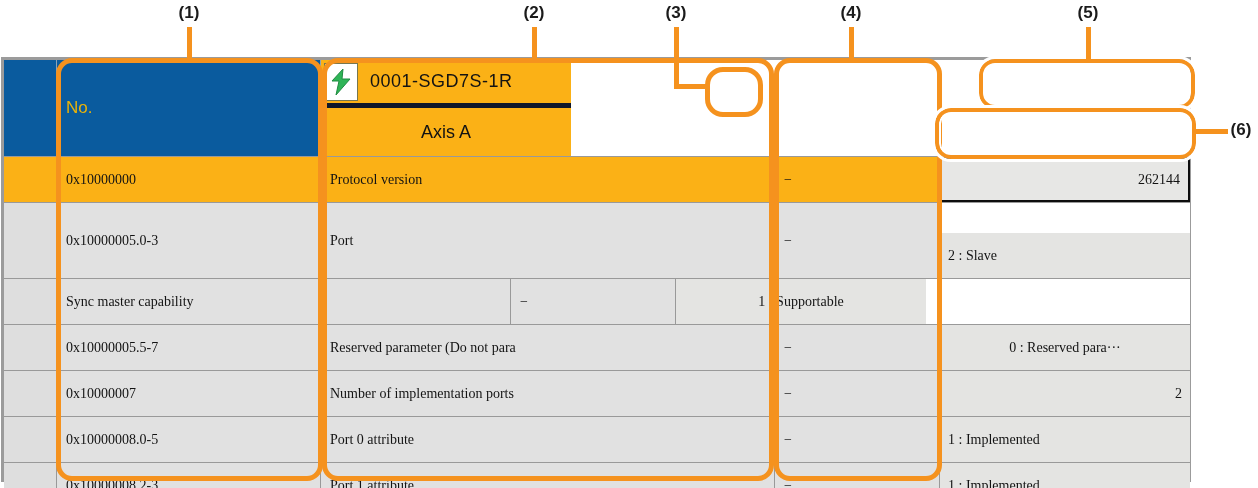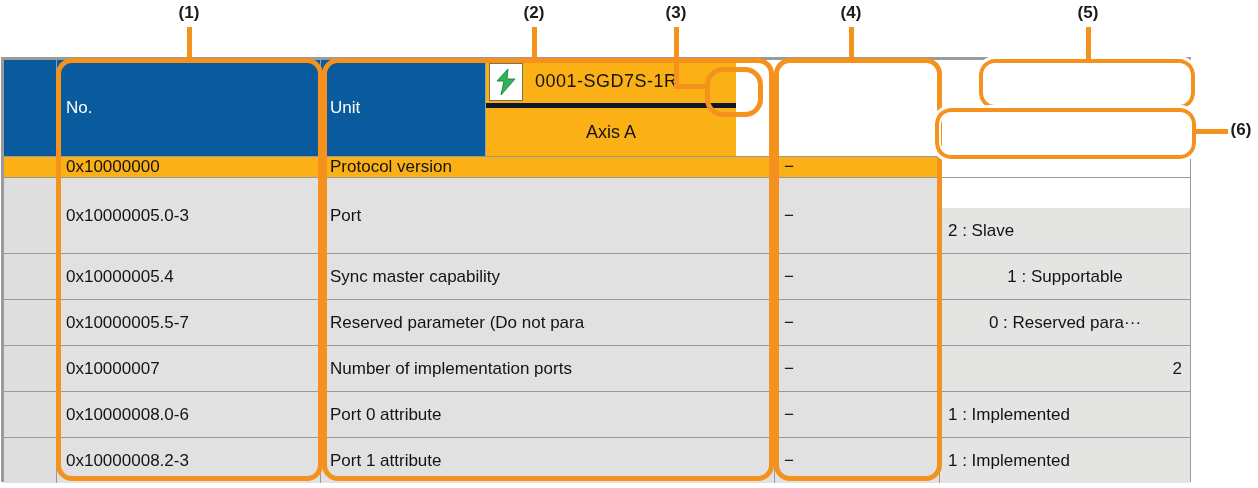--- a/index.html
+++ b/index.html
@@ -17,21 +17,21 @@
   .stage{position:relative;width:1258px;height:488px;background:#ffffff;overflow:hidden;}
 
   
   .grid{
     position:absolute;left:1px;top:57px;width:1190px;height:425px;
     border:3px solid #9b9b9b;border-right-width:1px;
     display:flex;flex-direction:column;background:#fff;
   }
   .hdr-row{display:flex;height:97px;flex:0 0 97px;border-bottom:1px solid var(--grid-line);}
   .hcell{
-    background:var(--header-blue);color:#ffffff;font-size:17px;
+    background:var(--header-blue);color:#eab308;font-size:17px;
     display:flex;align-items:center;padding-left:9px;border-right:1px solid #8fa3b4;
   }
   .hcell.rowhdr{width:53px;flex:0 0 53px;padding:0;}
   .hcell.no{width:264px;flex:0 0 264px;}
   .hcell.name{width:454px;flex:0 0 454px;}
   .hcell.unit{width:165px;flex:0 0 165px;}
   .axiscol{width:250px;flex:0 0 250px;display:flex;flex-direction:column;background:#d8d5cf;}
   .axiscol .model-cell{
     height:48px;flex:0 0 48px;background:var(--highlight-orange);
     display:flex;align-items:center;padding-left:3px;overflow:hidden;
@@ -46,23 +46,23 @@
     display:flex;align-items:center;justify-content:center;margin-right:5px;
   }
   .model-text{
     font-size:18px;color:var(--text-dark);white-space:nowrap;overflow:hidden;
     padding-left:7px;letter-spacing:.5px;
   }
   .body-rows{flex:1;display:flex;flex-direction:column;}
   .row{display:flex;flex:1;border-bottom:1px solid var(--grid-line);}
   .row:last-child{border-bottom:none;}
   .cell{
-    font-size:17px;color:var(--text-dark);display:flex;align-items:center;
+    font-size:14px;color:var(--text-dark);display:flex;align-items:center;
     padding-left:9px;background:var(--row-gray);border-right:1px solid var(--grid-line);
-    overflow:hidden;white-space:nowrap;
+    overflow:hidden;white-space:nowrap;font-family:Liberation Serif, serif;
   }
   .cell.rowhdr{width:53px;flex:0 0 53px;padding:0;background:#dedede;}
   .cell.no{width:264px;flex:0 0 264px;}
   .cell.name{width:454px;flex:0 0 454px;}
   .cell.unit{width:165px;flex:0 0 165px;}
   .cell.value{
     width:250px;flex:0 0 250px;background:var(--value-gray);
     border-right:none;border-bottom-color:#bcbcbc;display:block;line-height:45px;
     padding:0 8px;
   }
@@ -86,23 +86,20 @@
 
 <div class="stage">
 
   <div class="grid">
 
     <div class="hdr-row">
       <div class="hcell rowhdr"></div>
       <div class="hcell no">
         <span>No.</span>
       </div>
-      <div class="hcell unit">
-        <span>Unit</span>
-      </div>
 
       <div class="axiscol">
         <div class="model-cell">
           <span class="icon-box">
             <svg width="24" height="28" viewBox="0 0 24 28">
               <polygon points="14,1 3,13 10,13 7,27 21,11 13,11" fill="#2FB457" stroke="#1f8c40" stroke-width="1"></polygon>
             </svg>
           </span>
           <span class="model-text">0001-SGD7S-1R</span>
         </div>
@@ -111,33 +108,33 @@
         </div>
       </div>
     </div>
 
     <div class="body-rows">
     <div class="row selected">
       <div class="cell rowhdr"></div>
       <div class="cell no c-no">0x10000000</div>
       <div class="cell name c-name">Protocol version</div>
       <div class="cell unit c-unit">−</div>
+      <div class="cell value c-value" style="text-align: right;">262144</div>
     </div>
 
     <div class="row">
       <div class="cell rowhdr"></div>
       <div class="cell no c-no">0x10000005.0-3</div>
       <div class="cell name c-name">Port</div>
       <div class="cell unit c-unit">−</div>
       <div class="cell value c-value" style="text-align: left; margin-top: 30px;">2 : Slave</div>
     </div>
 
     <div class="row">
       <div class="cell rowhdr"></div>
-      <div class="cell no c-no">0x10000005.4</div>
       <div class="cell name c-name">Sync master capability</div>
       <div class="cell unit c-unit">−</div>
       <div class="cell value c-value" style="text-align: center;">1 : Supportable</div>
     </div>
 
     <div class="row">
       <div class="cell rowhdr"></div>
       <div class="cell no c-no">0x10000005.5-7</div>
       <div class="cell name c-name">Reserved parameter (Do not para</div>
       <div class="cell unit c-unit">−</div>
@@ -147,21 +144,21 @@
     <div class="row">
       <div class="cell rowhdr"></div>
       <div class="cell no c-no">0x10000007</div>
       <div class="cell name c-name">Number of implementation ports</div>
       <div class="cell unit c-unit">−</div>
       <div class="cell value c-value" style="text-align: right;">2</div>
     </div>
 
     <div class="row">
       <div class="cell rowhdr"></div>
-      <div class="cell no c-no">0x10000008.0-6</div>
+      <div class="cell no c-no">0x10000008.0-5</div>
       <div class="cell name c-name">Port 0 attribute</div>
       <div class="cell unit c-unit">−</div>
       <div class="cell value c-value" style="text-align: left;">1 : Implemented</div>
     </div>
 
     <div class="row">
       <div class="cell rowhdr"></div>
       <div class="cell no c-no">0x10000008.2-3</div>
       <div class="cell name c-name">Port 1 attribute</div>
       <div class="cell unit c-unit">−</div>

